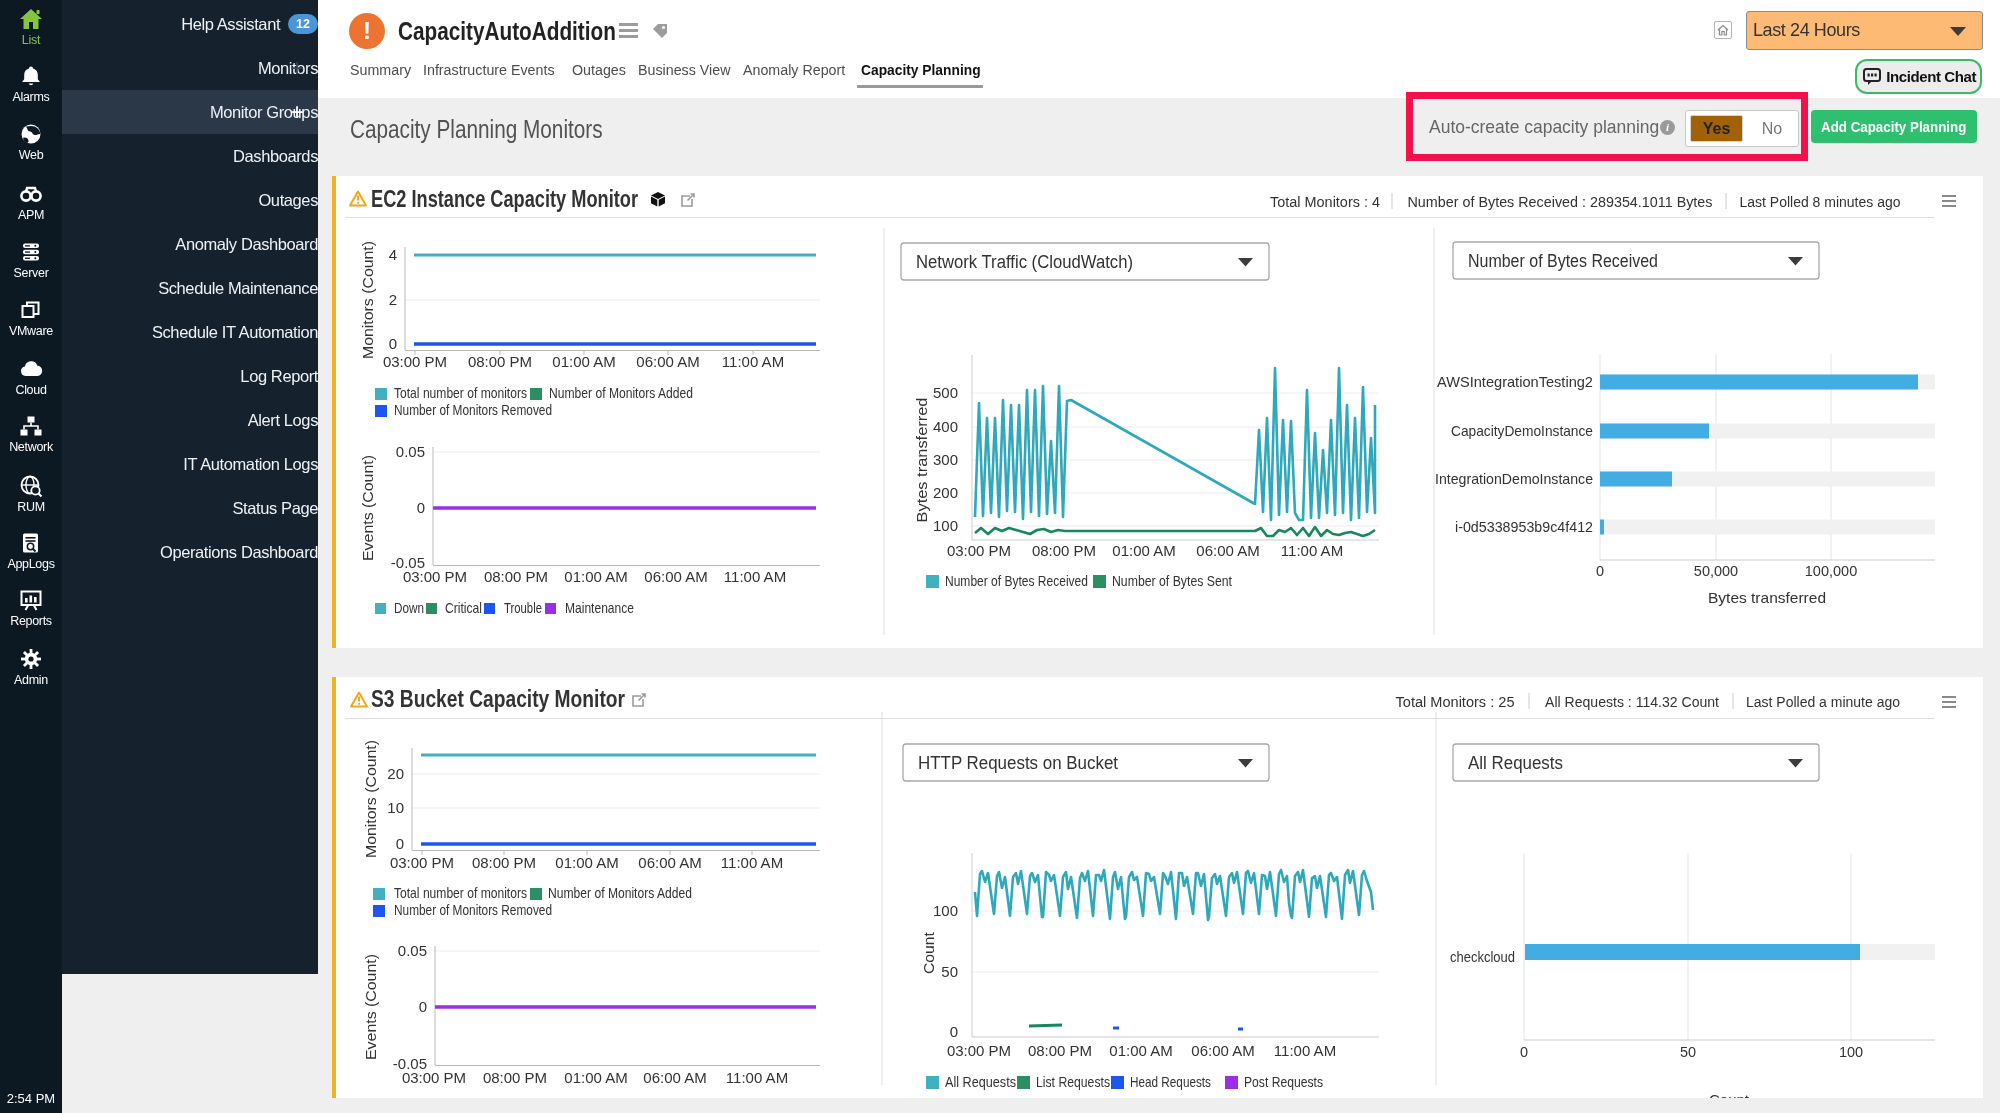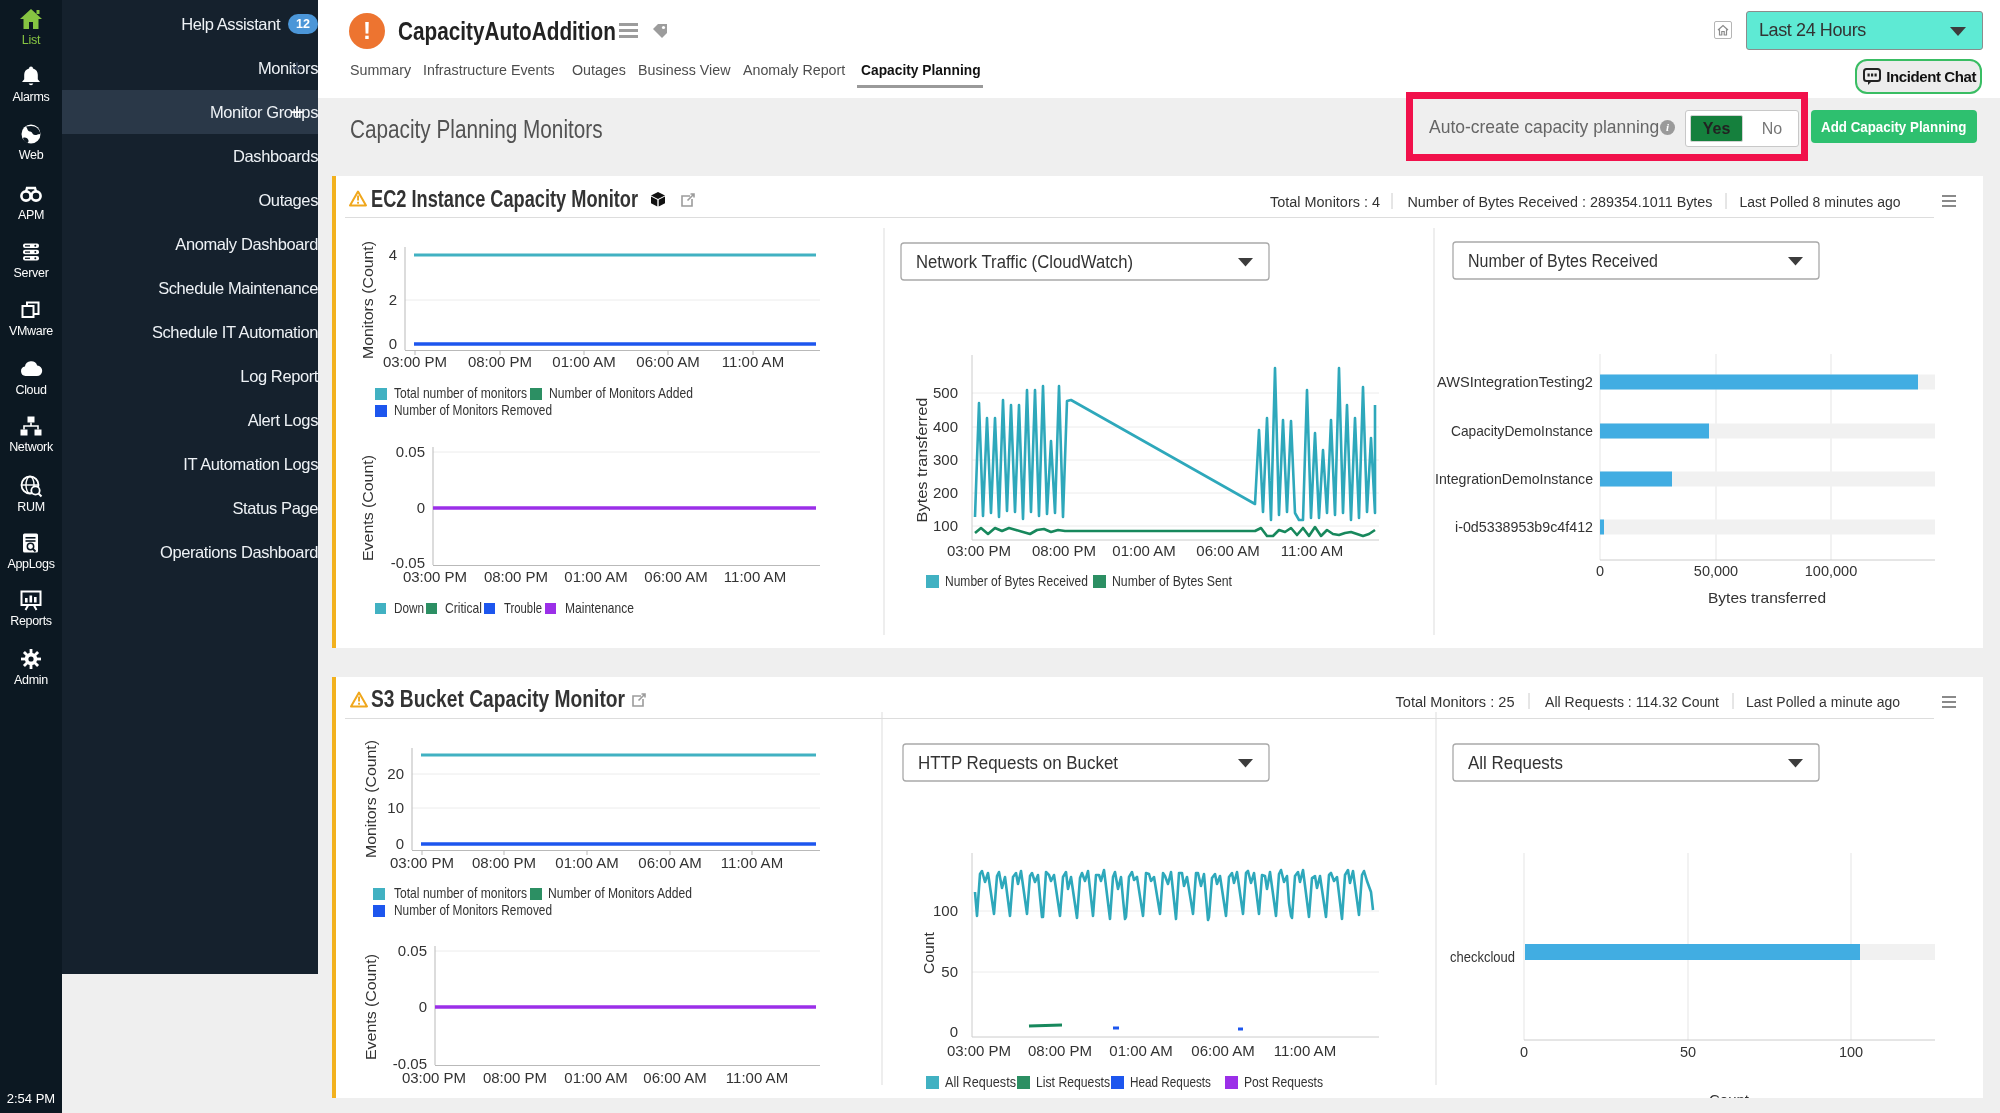--- a/index.html
+++ b/index.html
@@ -19,29 +19,29 @@
 #badge { display:inline-block; background:#4b96d8; color:#fff; font-size:12.5px; font-weight:bold; border-radius:10px; padding:0 8px; margin-left:8px; line-height:20px; height:20px; vertical-align:2px; letter-spacing:0; }
 #header { left:318px; top:0; width:1682px; height:98px; background:#fff; }
 #avatar { left:349px; top:13px; width:36px; height:36px; border-radius:50%; background:#ed7430; color:#fff; text-align:center; font-weight:bold; font-size:24px; line-height:36px; z-index:2; }
 #title { left:398px; top:17px; font-size:25px; font-weight:700; color:#222; transform:scaleX(0.83); transform-origin:left center; white-space:nowrap; }
 #hamb1 { left:619px; top:23px; width:19px; height:15px; border-top:3px solid #9c9c9c; border-bottom:3px solid #9c9c9c; }
 #hamb1:after { content:""; position:absolute; left:0; top:3px; width:19px; height:3px; background:#9c9c9c; }
 .tab { position:absolute; top:61px; font-size:15.5px; color:#4d4d4d; white-space:nowrap; transform:scaleX(0.92); transform-origin:left center; }
 .tab.active { font-weight:bold; color:#111; transform:scaleX(0.89); }
 #tabul { left:857px; top:85px; width:126px; height:3px; background:#9a9a9a; }
 #homebox { left:1714px; top:21px; width:18px; height:18px; border:1px solid #b5b5b5; border-radius:2px; }
-#select24 { left:1746px; top:11px; width:237px; height:39px; border:1px solid #8c8c8c; border-radius:3px; background:#5eead4; font-size:18px; color:#333; line-height:37px; padding-left:12px; letter-spacing:-0.4px; }
+#select24 { left:1746px; top:11px; width:237px; height:39px; border:1px solid #8c8c8c; border-radius:3px; background:#fdba74; font-size:18px; color:#333; line-height:37px; padding-left:6px; letter-spacing:-0.4px; }
 #select24 .car { position:absolute; right:16px; top:15px; width:0; height:0; border-left:8px solid transparent; border-right:8px solid transparent; border-top:9px solid #3c3c3c; }
 #incident { left:1855px; top:59px; width:127px; height:35px; background:#ececec; border:2px solid #39bd63; border-radius:12px; color:#111; font-weight:bold; font-size:15px; line-height:31px; text-align:right; padding-right:4px; letter-spacing:-0.4px; }
 #heading { left:350px; top:115px; font-size:25px; color:#525252; transform:scaleX(0.83); transform-origin:left center; white-space:nowrap; }
 #redbox { left:1406px; top:92px; width:402px; height:69px; border:7px solid #f1114b; z-index:3; }
 #autolbl { left:1429px; top:116px; font-size:19px; color:#666; transform:scaleX(0.92); transform-origin:left center; white-space:nowrap; }
 #infoc { left:1660px; top:120px; width:15px; height:15px; border-radius:50%; background:#9a9a9a; color:#fff; font-size:11px; font-weight:bold; text-align:center; line-height:15px; font-family:"Liberation Serif", serif; font-style:italic; }
 #yesno { left:1685px; top:110px; width:114px; height:37px; background:#fff; border:1px solid #c8c8c8; border-radius:3px; }
-#yesseg { position:absolute; left:4px; top:4px; width:53px; height:27px; background:#15803d; border:1px solid #d2d2d2; border-radius:2px; text-align:center; font-size:16px; font-weight:bold; color:#222; line-height:25px; }
+#yesseg { position:absolute; left:4px; top:4px; width:53px; height:27px; background:#a16207; border:1px solid #d2d2d2; border-radius:2px; text-align:center; font-size:16px; font-weight:bold; color:#222; line-height:25px; }
 #noseg { position:absolute; right:0px; top:4px; width:52px; height:27px; text-align:center; font-size:16px; color:#777; line-height:27px; }
 #addbtn { left:1811px; top:110px; width:166px; height:33px; background:#2ec06f; border-radius:4px; color:#fff; font-weight:bold; font-size:15px; text-align:center; line-height:33px; }
 #addbtn span { display:inline-block; transform:scaleX(0.89); transform-origin:center; white-space:nowrap; }
 .card { background:#fff; border-left:4px solid #f2b11e; overflow:hidden; }
 #card1 { left:332px; top:176px; width:1651px; height:472px; }
 #card2 { left:332px; top:677px; width:1651px; height:421px; }
 svg text { font-family:"Liberation Sans", sans-serif; }
 </style>
 </head>
 <body>

